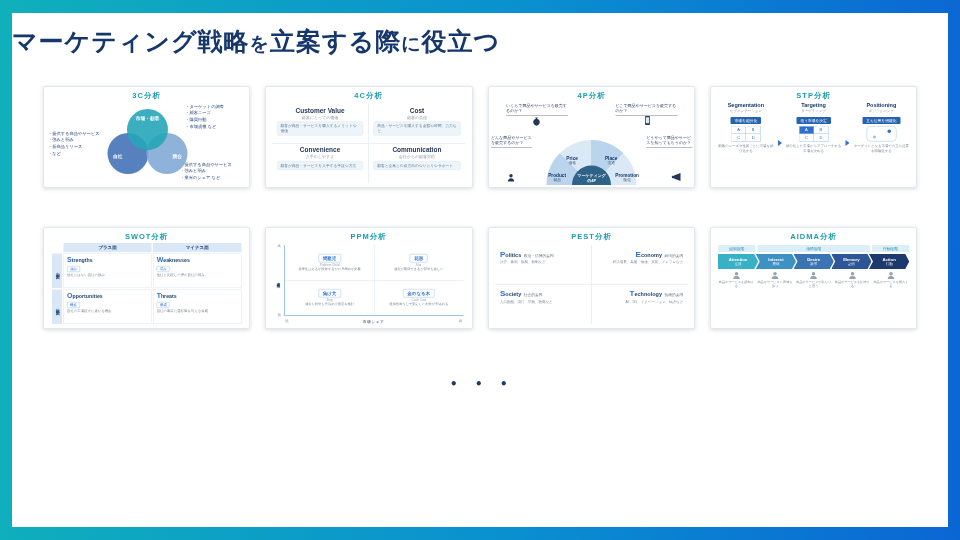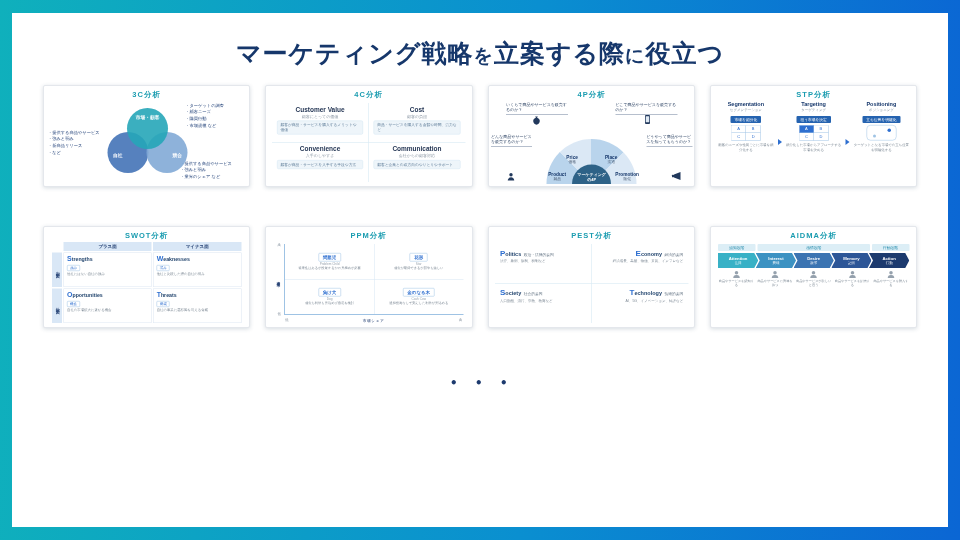--- a/index.html
+++ b/index.html
@@ -2,28 +2,28 @@
 <html><head>
 <meta charset="utf-8">
 <style>
   html,body { margin:0; padding:0; background:#ffffff; }
   .slide { width:960px; height:540px; box-sizing:border-box; padding:13px 12px;
            background:linear-gradient(92deg,#0fb0bc 0%,#0a8fd0 55%,#0b66d4 100%); }
   .inner { width:100%; height:100%; background:#ffffff; position:relative; overflow:hidden;
            font-family:"Liberation Sans","DejaVu Sans",sans-serif; }
 
   
-  .hdr { text-align:center; padding-top:24px; }
+  .hdr { text-align:left; padding-top:12px; }
   .t1 { color:#16376b; font-weight:bold; font-size:25px; letter-spacing:1px; }
   .t1 .sm { font-size:19px; }
   .t2 { margin-top:6px; color:#16376b; font-weight:bold; font-size:40px; letter-spacing:2px; line-height:62px; }
   .t2 .num { font-size:62px; letter-spacing:0; padding:0 2px; }
 
   
-  .grid { width:874px; margin:15px auto 0; display:grid; grid-template-columns:repeat(4,1fr);
+  .grid { width:874px; margin:28px auto 0; display:grid; grid-template-columns:repeat(4,1fr);
           column-gap:15px; row-gap:39px; }
   .card { height:100px; background:#fff; border:1px solid #e4e7ec; border-radius:2px;
           box-shadow:0 1px 4px rgba(30,60,90,.18); position:relative; overflow:hidden; }
   .ci { position:absolute; top:0; left:0; width:200%; height:200%; transform:scale(.5); transform-origin:0 0; }
   .ctitle { text-align:center; color:#1a9cb0; font-weight:bold; font-size:15px; letter-spacing:2px; padding-top:7px; }
 
   .more { text-align:center; margin-top:44px; color:#1d3a6e; font-size:22px; font-weight:bold;
           letter-spacing:3px; line-height:1; }
 
   

